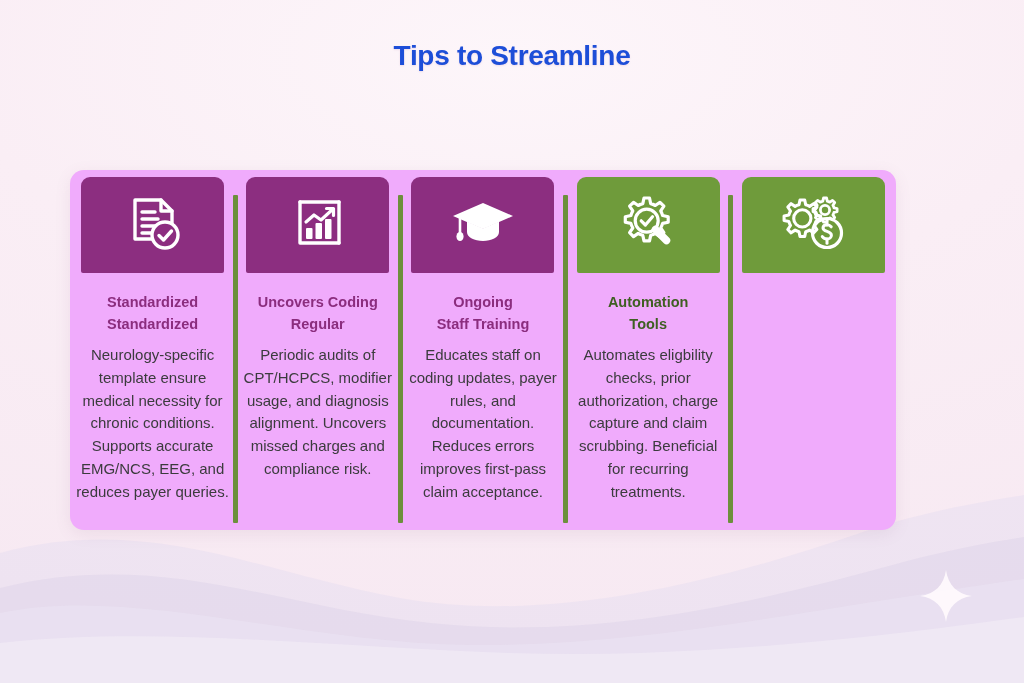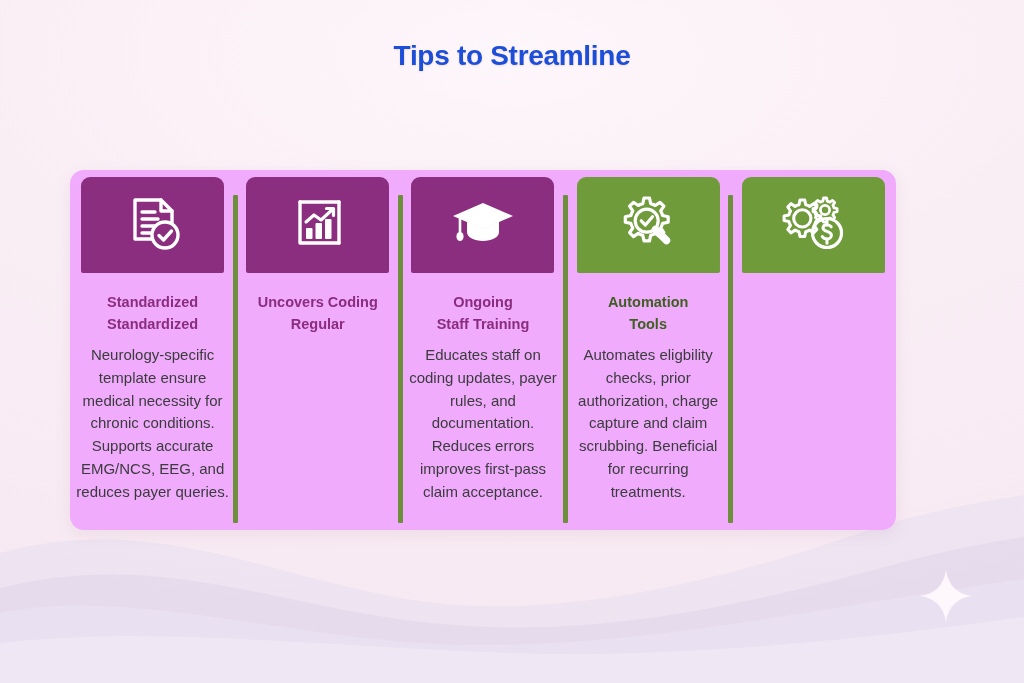--- a/index.html
+++ b/index.html
@@ -186,20 +186,21 @@
         <g fill="none" stroke="#ffffff" stroke-width="3.2" stroke-linecap="round" stroke-linejoin="round">
           <path d="M23,32 L31,25 L38,30 L50,19"></path>
           <path d="M43.5,18.5 L50.5,18.5 L50.5,25.5"></path>
         </g>
       </svg>
     </div>
     <div class="card-title purple">
       <span>Uncovers Coding</span><br>
       <span>Regular</span>
     </div>
+    <div class="card-body">Periodic audits of CPT/HCPCS, modifier usage, and diagnosis alignment. Uncovers missed charges and compliance risk.</div>
   </div>
 
   <div class="card">
     <div class="card-header purple">
       <svg width="72" height="72" viewBox="0 0 72 72">
         <path d="M36,14 L66,27 L36,40 L6,27 Z" fill="#ffffff"></path>
         <path d="M20,32.5 L20,43 C20,48.5 27.5,52 36,52 C44.5,52 52,48.5 52,43 L52,32.5 L36,39.5 Z" fill="#ffffff"></path>
         <path d="M13,29.5 L13,44" stroke="#ffffff" stroke-width="2.6" stroke-linecap="round" fill="none"></path>
         <ellipse cx="13" cy="47.5" rx="3.6" ry="4.6" fill="#ffffff"></ellipse>
       </svg>

